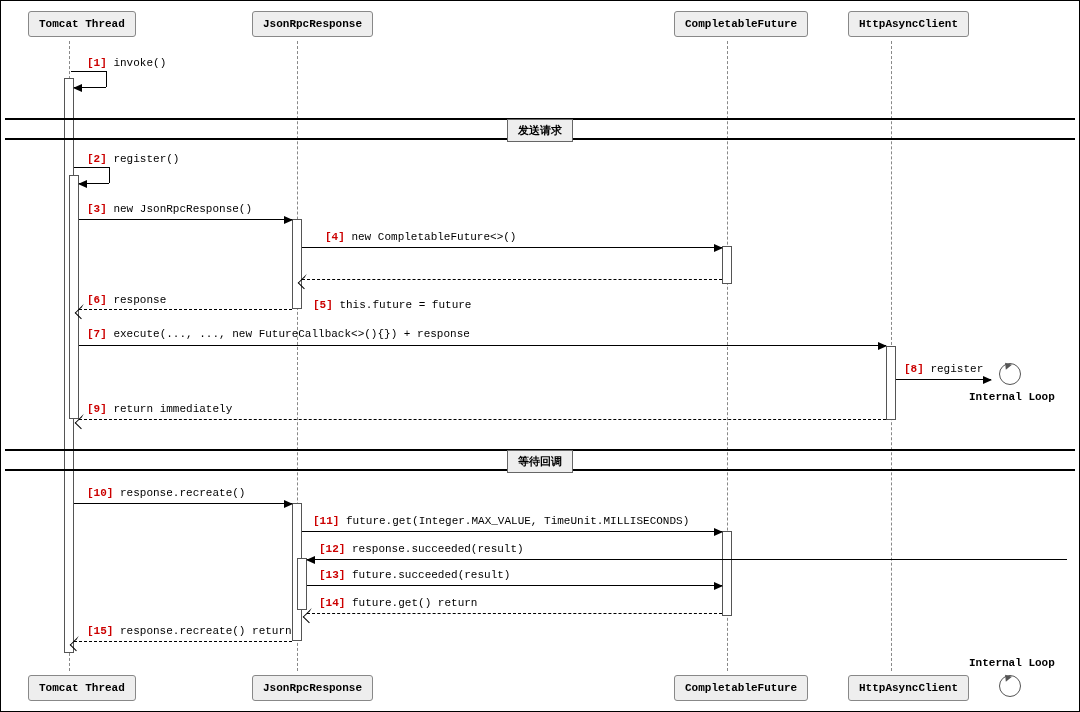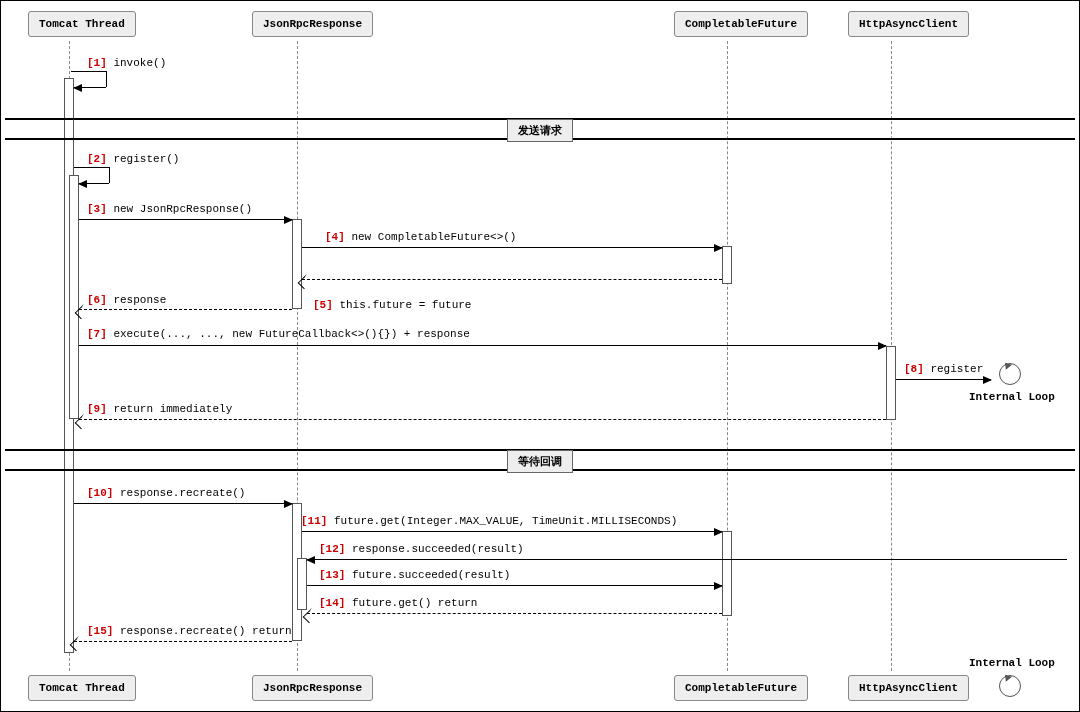--- a/index.html
+++ b/index.html
@@ -208,21 +208,21 @@
 
   <div class="msg" style="left:86px; top:402px;"><span class="num">[9]</span> <span>return immediately</span></div>
   <div class="arrow dashed left open" style="left:78px; top:418px; width:807px;"></div>
 
   <div class="divider-band" style="top:448px;"></div>
   <div class="divider-label" style="top:449px;">等待回调</div>
 
   <div class="msg" style="left:86px; top:486px;"><span class="num">[10]</span> <span>response.recreate()</span></div>
   <div class="arrow" style="left:73px; top:502px; width:218px;"></div>
 
-  <div class="msg" style="left:300px; top:514px;"><span class="num">[11]</span> <span>future.get(Integer.MAX_VALUE, TimeUnit.MILLISECONDS)</span></div>
+  <div class="msg" style="left:312px; top:514px;"><span class="num">[11]</span> <span>future.get(Integer.MAX_VALUE, TimeUnit.MILLISECONDS)</span></div>
   <div class="arrow" style="left:301px; top:530px; width:420px;"></div>
 
   <div class="msg" style="left:318px; top:542px;"><span class="num">[12]</span> <span>response.succeeded(result)</span></div>
   <div class="arrow left" style="left:306px; top:558px; width:760px;"></div>
 
   <div class="msg" style="left:318px; top:568px;"><span class="num">[13]</span> <span>future.succeeded(result)</span></div>
   <div class="arrow" style="left:306px; top:584px; width:415px;"></div>
 
   <div class="msg" style="left:318px; top:596px;"><span class="num">[14]</span> <span>future.get() return</span></div>
   <div class="arrow dashed left open" style="left:306px; top:612px; width:415px;"></div>

